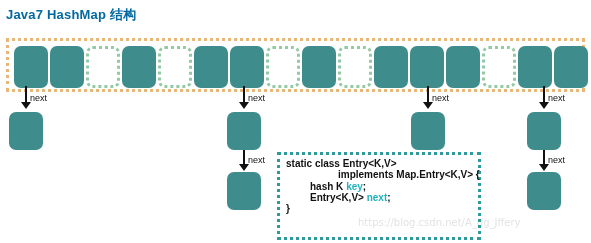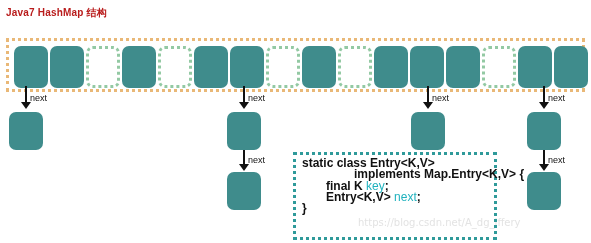--- a/index.html
+++ b/index.html
@@ -7,23 +7,23 @@
     width:591px;height:243px;
     background:#ffffff;
     font-family:"Liberation Sans","DejaVu Sans",sans-serif;
     position:relative;
     overflow:hidden;
   }
 
   .title{
     position:absolute;
     left:6px;top:6px;
-    font-size:10px;
+    font-size:13px;
     font-weight:bold;
-    color:#b91c1c;
+    color:#0369a1;
     letter-spacing:0.2px;
     white-space:nowrap;
   }
 
   
   .array-wrap{
     position:absolute;
     left:6px; top:38px;
     width:579px; height:54px;
     border:3px dotted #e9b877;
@@ -83,36 +83,36 @@
     line-height:10px;
   }
   
   .arrow.into{ height:24px; }
   .arrow.into .stem{ height:19px; top:-2px;}
   .arrow.into .head{ top:14px; }
 
   
   .codebox{
     position:absolute;
-    left:293px; top:152px;
+    left:277px; top:152px;
     width:204px; height:88px;
     border:3px dotted #2f9a9a;
     box-sizing:border-box;
     background:transparent;
     padding:3px 0 0 6px;
-    font-size:12px;
+    font-size:10px;
     line-height:11.3px;
     color:#111111;
     font-weight:bold;
     z-index:3;
   }
   .codebox .ln{white-space:pre;}
   .codebox .ind1{padding-left:52px;}
   .codebox .ind2{padding-left:24px;}
-  .var{color:#20b2be;font-weight:normal;}
+  .var{color:#20b2be;font-weight:bold;}
 
   .watermark{
     position:absolute;
     left:358px; top:217px;
     font-size:10px;
     color:#e3e3e3;
     white-space:nowrap;
     z-index:2;
     font-family:"DejaVu Sans",sans-serif;
   }
@@ -186,18 +186,18 @@
         <div class="head"></div>
         <div class="lbl">next</div>
       </div>
       <div class="node"></div>
     </div>
   </div>
 
 <div class="codebox">
   <div class="ln">static class Entry&lt;K,V&gt;</div>
   <div class="ln ind1">implements Map.Entry&lt;K,V&gt; {</div>
-  <div class="ln ind2"><span>final K </span><span class="var">key</span><span>;</span></div>
+  <div class="ln ind2"><span>hash K </span><span class="var">key</span><span>;</span></div>
   <div class="ln ind2"><span>Entry&lt;K,V&gt; </span><span class="var">next</span><span>;</span></div>
   <div class="ln">}</div>
 </div>
 
 <div class="watermark">https://blog.csdn.net/A_dg_Jffery</div>
 
 </body></html>

